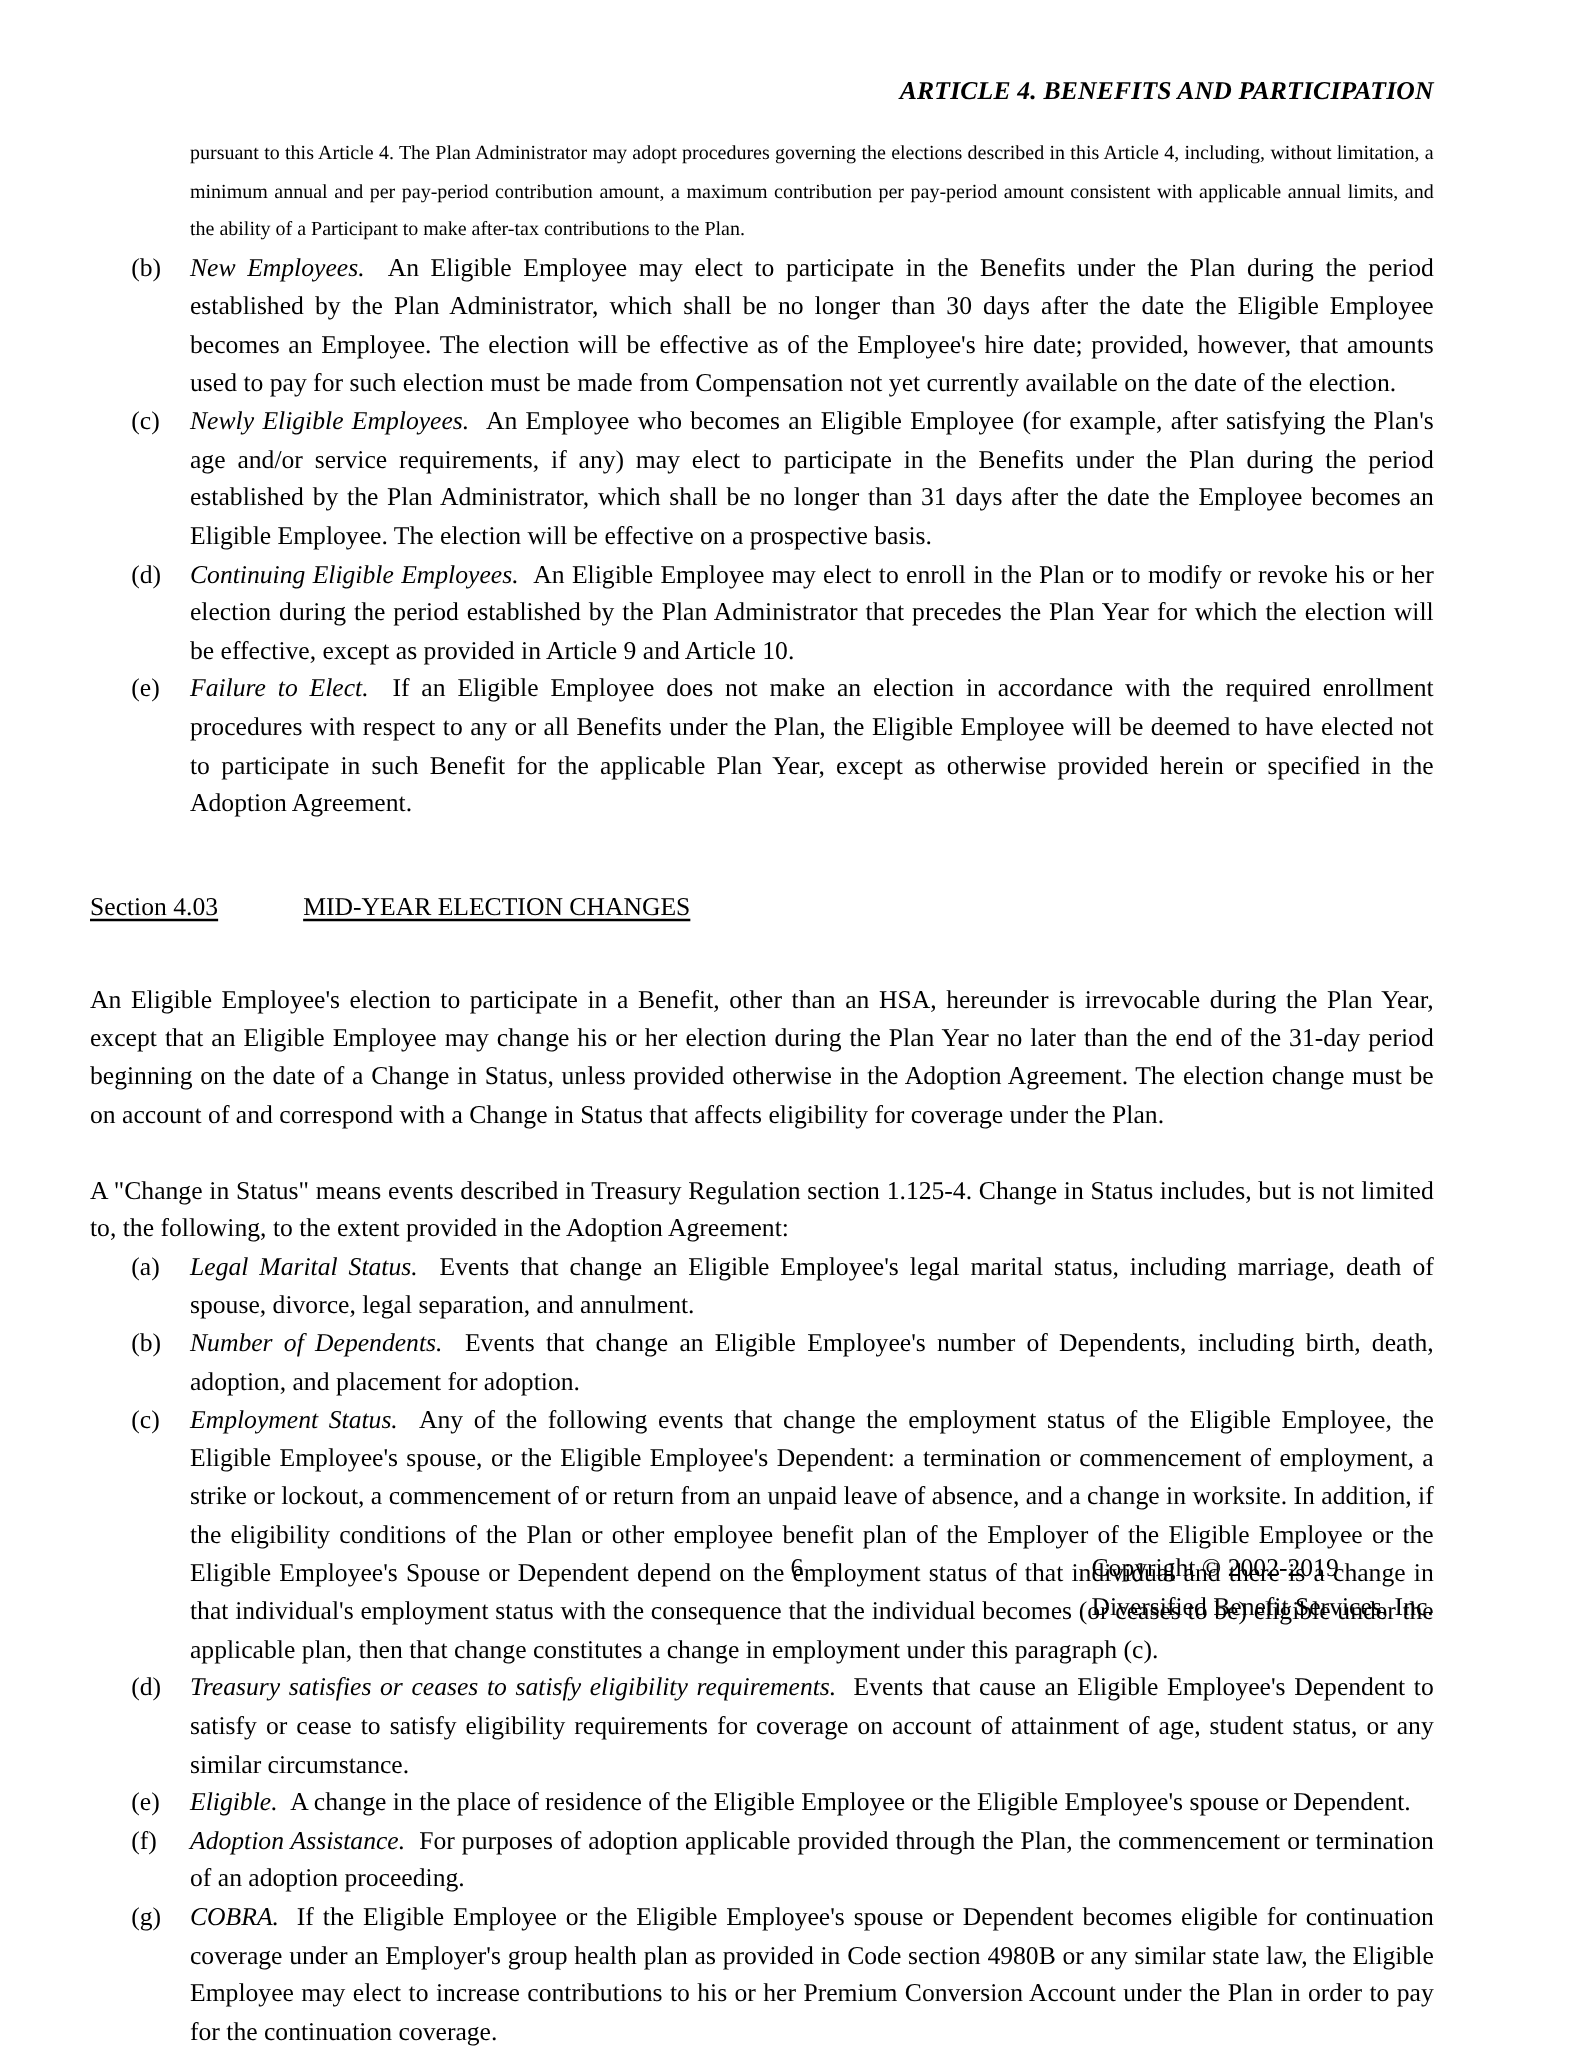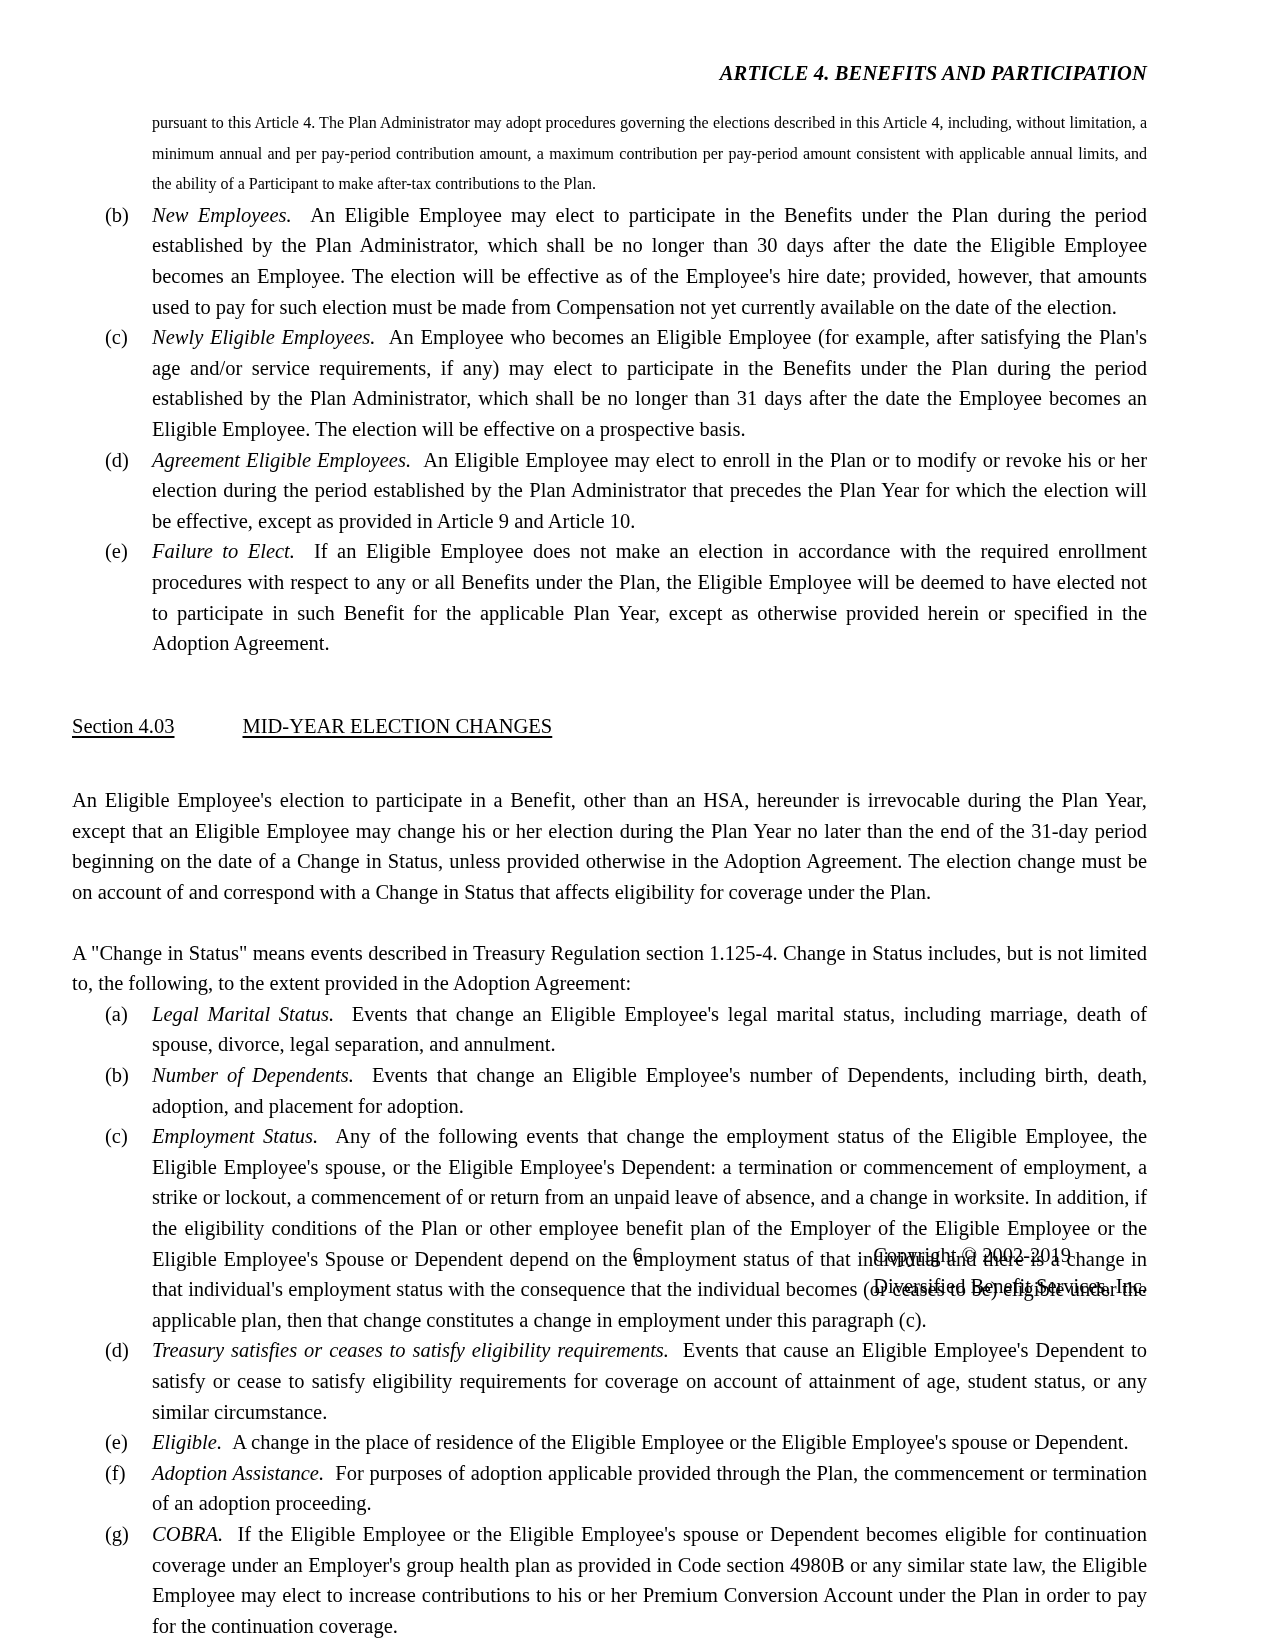--- a/index.html
+++ b/index.html
@@ -153,21 +153,21 @@
     <p class="para hang">pursuant to this Article 4. The Plan Administrator may adopt procedures governing the elections described in this Article 4, including, without limitation, a minimum annual and per pay-period contribution amount, a maximum contribution per pay-period amount consistent with applicable annual limits, and the ability of a Participant to make after-tax contributions to the Plan.</p>
 
     <ol class="lettered">
       <li>
         <span class="marker">(b)</span><span class="lead">New Employees.</span>&nbsp;&nbsp;<span>An Eligible Employee may elect to participate in the Benefits under the Plan during the period established by the Plan Administrator, which shall be no longer than 30 days after the date the Eligible Employee becomes an Employee. The election will be effective as of the Employee's hire date; provided, however, that amounts used to pay for such election must be made from Compensation not yet currently available on the date of the election.</span>
       </li>
       <li>
         <span class="marker">(c)</span><span class="lead">Newly Eligible Employees.</span>&nbsp;&nbsp;<span>An Employee who becomes an Eligible Employee (for example, after satisfying the Plan's age and/or service requirements, if any) may elect to participate in the Benefits under the Plan during the period established by the Plan Administrator, which shall be no longer than 31 days after the date the Employee becomes an Eligible Employee. The election will be effective on a prospective basis.</span>
       </li>
       <li>
-        <span class="marker">(d)</span><span class="lead">Agreement Eligible Employees.</span>&nbsp;&nbsp;<span>An Eligible Employee may elect to enroll in the Plan or to modify or revoke his or her election during the period established by the Plan Administrator that precedes the Plan Year for which the election will be effective, except as provided in Article 9 and Article 10.</span>
+        <span class="marker">(d)</span><span class="lead">Continuing Eligible Employees.</span>&nbsp;&nbsp;<span>An Eligible Employee may elect to enroll in the Plan or to modify or revoke his or her election during the period established by the Plan Administrator that precedes the Plan Year for which the election will be effective, except as provided in Article 9 and Article 10.</span>
       </li>
       <li>
         <span class="marker">(e)</span><span class="lead">Failure to Elect.</span>&nbsp;&nbsp;<span>If an Eligible Employee does not make an election in accordance with the required enrollment procedures with respect to any or all Benefits under the Plan, the Eligible Employee will be deemed to have elected not to participate in such Benefit for the applicable Plan Year, except as otherwise provided herein or specified in the Adoption Agreement.</span>
       </li>
     </ol>
 
     <div class="gap-lg"></div>
 
     <div class="section-head">
       <span class="sec-num">Section 4.03</span><span class="sec-spacer"></span><span class="sec-title">MID-YEAR ELECTION CHANGES</span>

